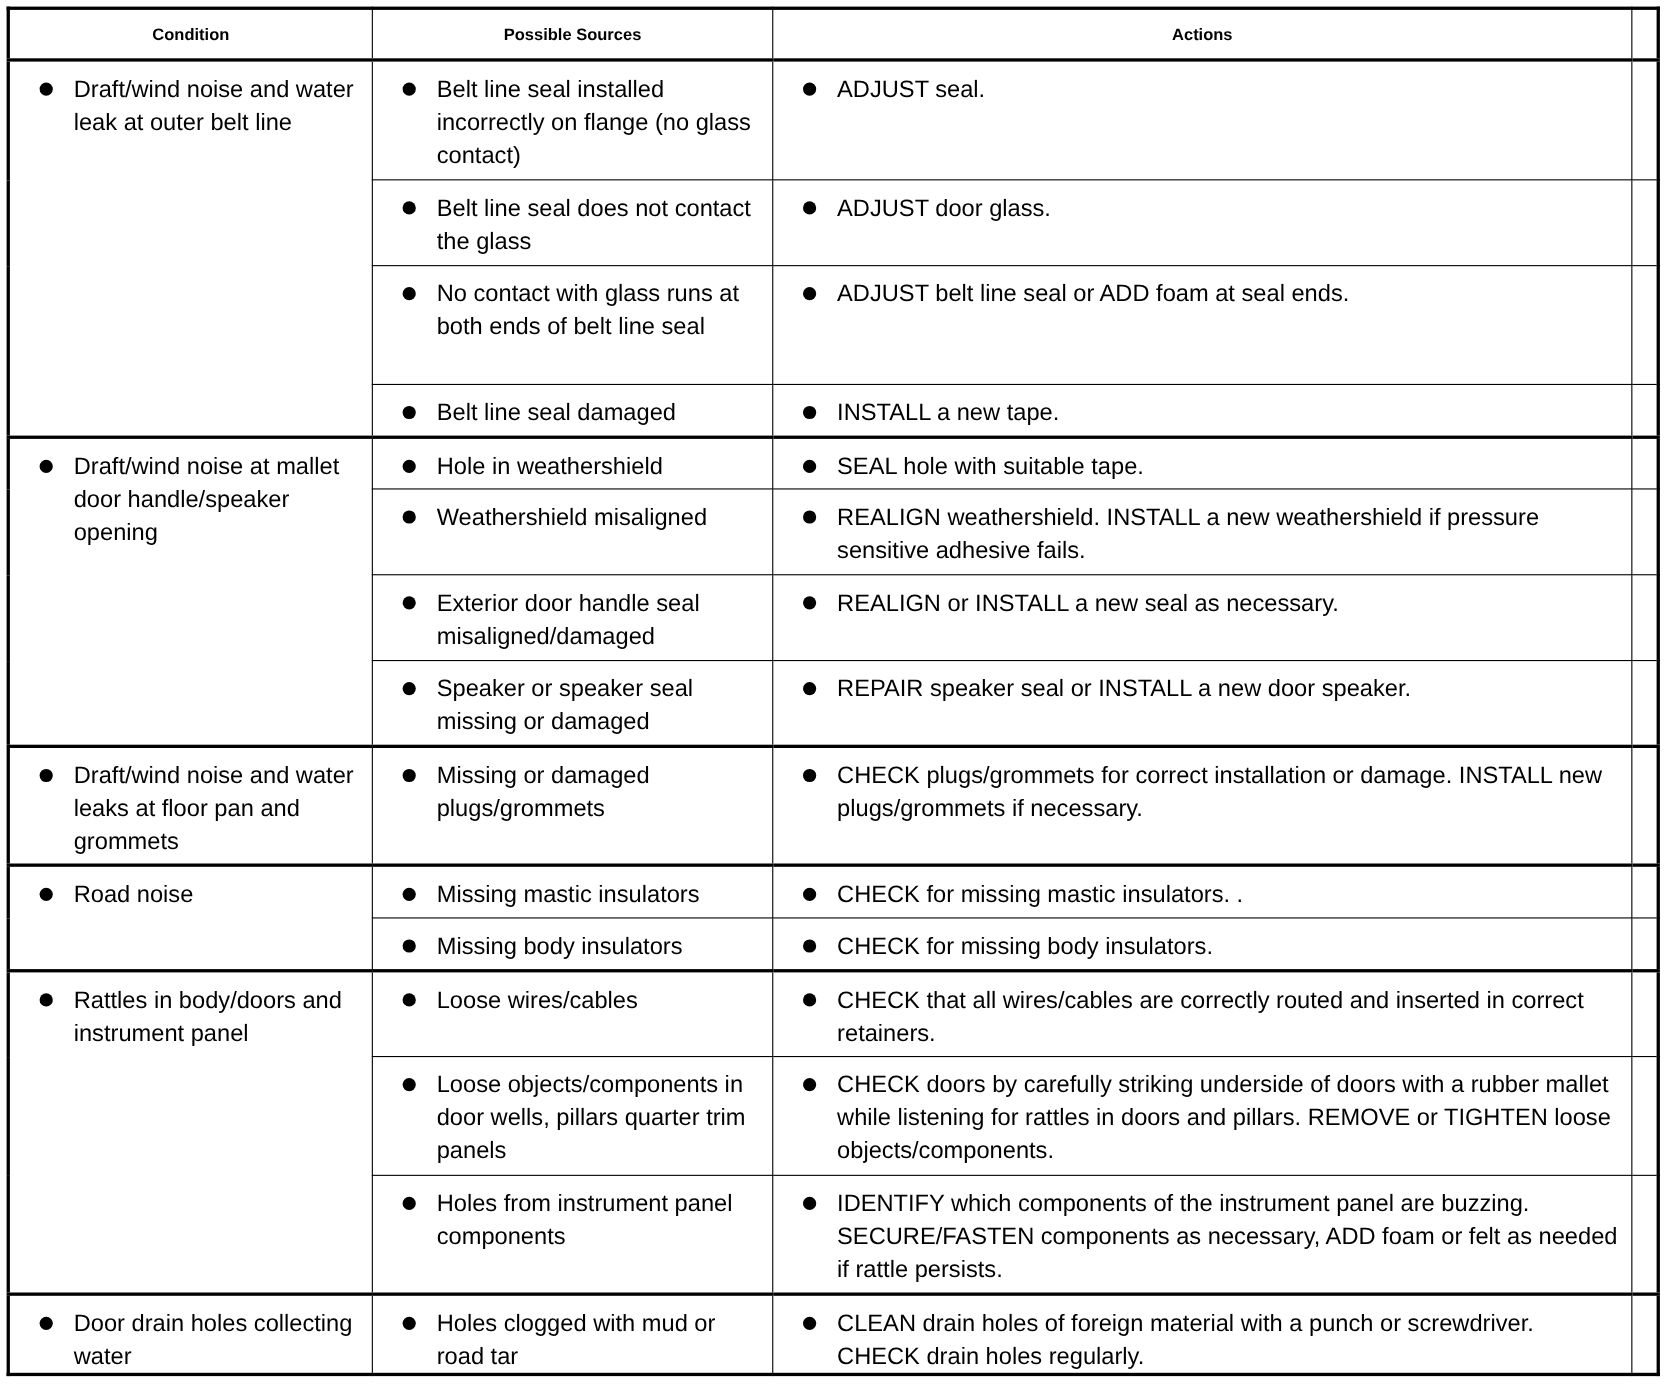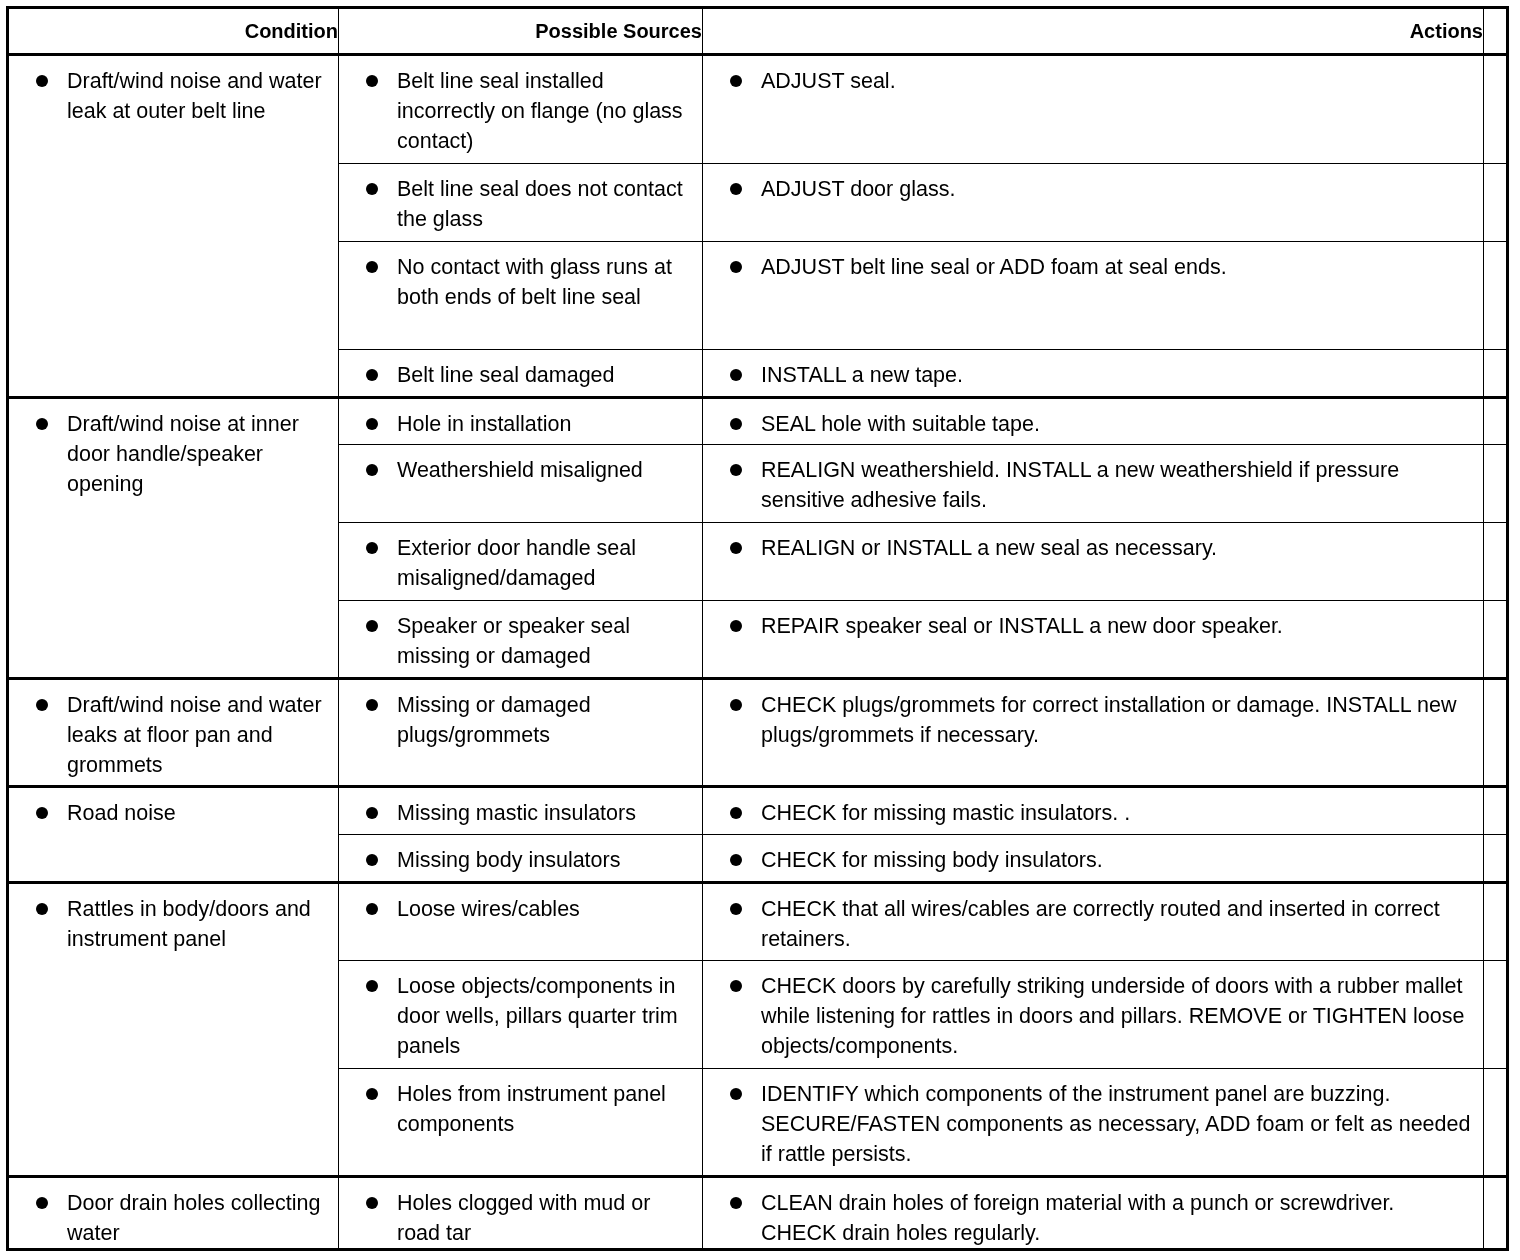--- a/index.html
+++ b/index.html
@@ -9,21 +9,21 @@
       position: absolute; left: 6px; top: 6px;
       border-collapse: collapse; table-layout: fixed;
       width: 1500px;
       border: 3px solid #000;
     }
     table.diag col.c1 { width: 331px; }
     table.diag col.c2 { width: 364px; }
     table.diag col.c3 { width: 781px; }
     table.diag col.c4 { width: 24px; }
     th, td { border: 1.5px solid #000; padding: 0; vertical-align: top; }
-    th { height: 44px; font-weight: bold; font-size: 20px; text-align: right; vertical-align: middle; border-bottom: 2.5px solid #000; }
+    th { height: 44px; font-weight: bold; font-size: 15px; text-align: center; vertical-align: middle; border-bottom: 2.5px solid #000; }
     td { font-size: 21.5px; line-height: 30px; }
     tr.group-start td { border-top: 3px solid #000; }
     .bullet { display: flex; padding: 10px 8px 0 25px; }
     .dot { flex: 0 0 33px; position: relative; }
     .dot::before { content: ""; position: absolute; left: 2px; top: 9px; width: 12px; height: 12px; border-radius: 50%; background: #000; }
     .txt { flex: 1; }
   </style>
 </head>
 <body>
 
@@ -106,27 +106,27 @@
             <span class="dot"></span>
             <span class="txt">INSTALL a new tape.</span>
           </div>
         </td>
         <td></td>
       </tr>
       <tr class="group-start" style="height: 47px;">
         <td rowspan="4">
           <div class="bullet">
             <span class="dot"></span>
-            <span class="txt">Draft/wind noise at inner door handle/speaker opening</span>
-          </div>
-        </td>
-        <td>
-          <div class="bullet">
-            <span class="dot"></span>
-            <span class="txt">Hole in installation</span>
+            <span class="txt">Draft/wind noise at mallet door handle/speaker opening</span>
+          </div>
+        </td>
+        <td>
+          <div class="bullet">
+            <span class="dot"></span>
+            <span class="txt">Hole in weathershield</span>
           </div>
         </td>
         <td>
           <div class="bullet">
             <span class="dot"></span>
             <span class="txt">SEAL hole with suitable tape.</span>
           </div>
         </td>
         <td></td>
       </tr>

